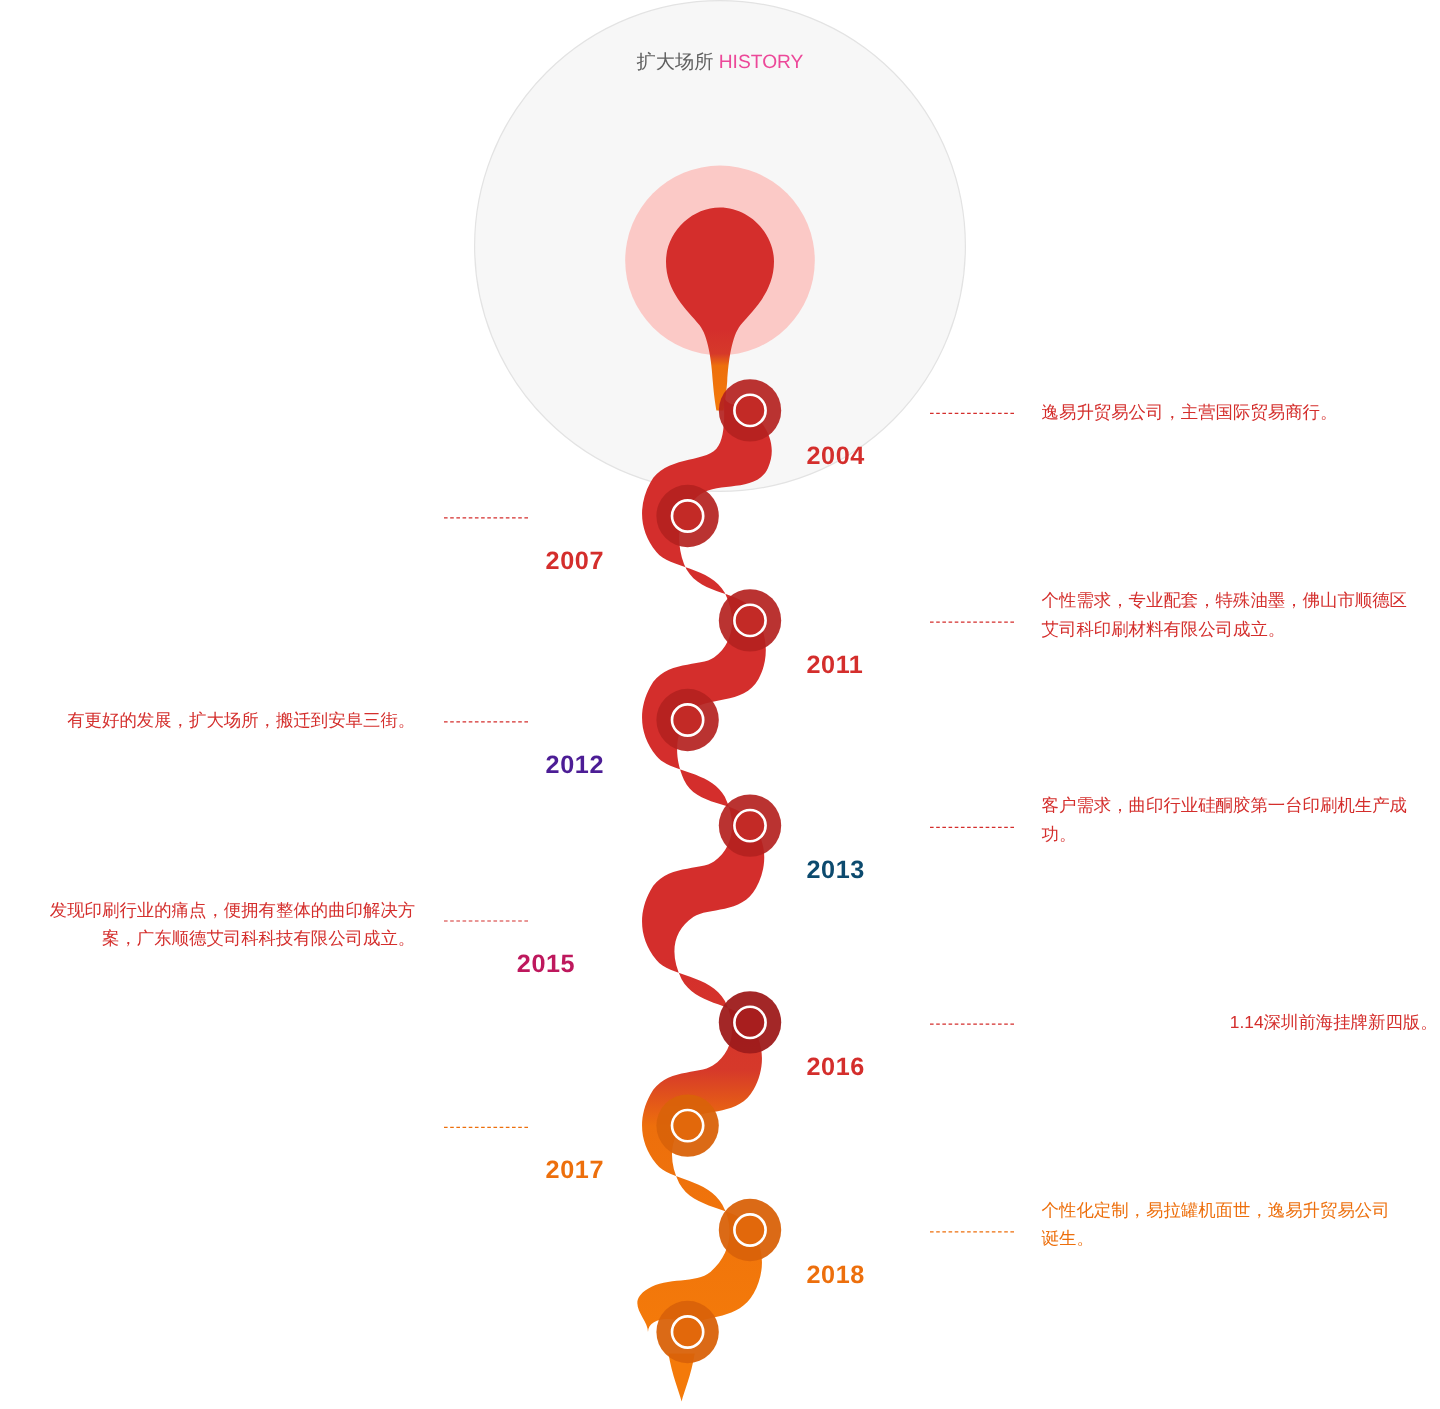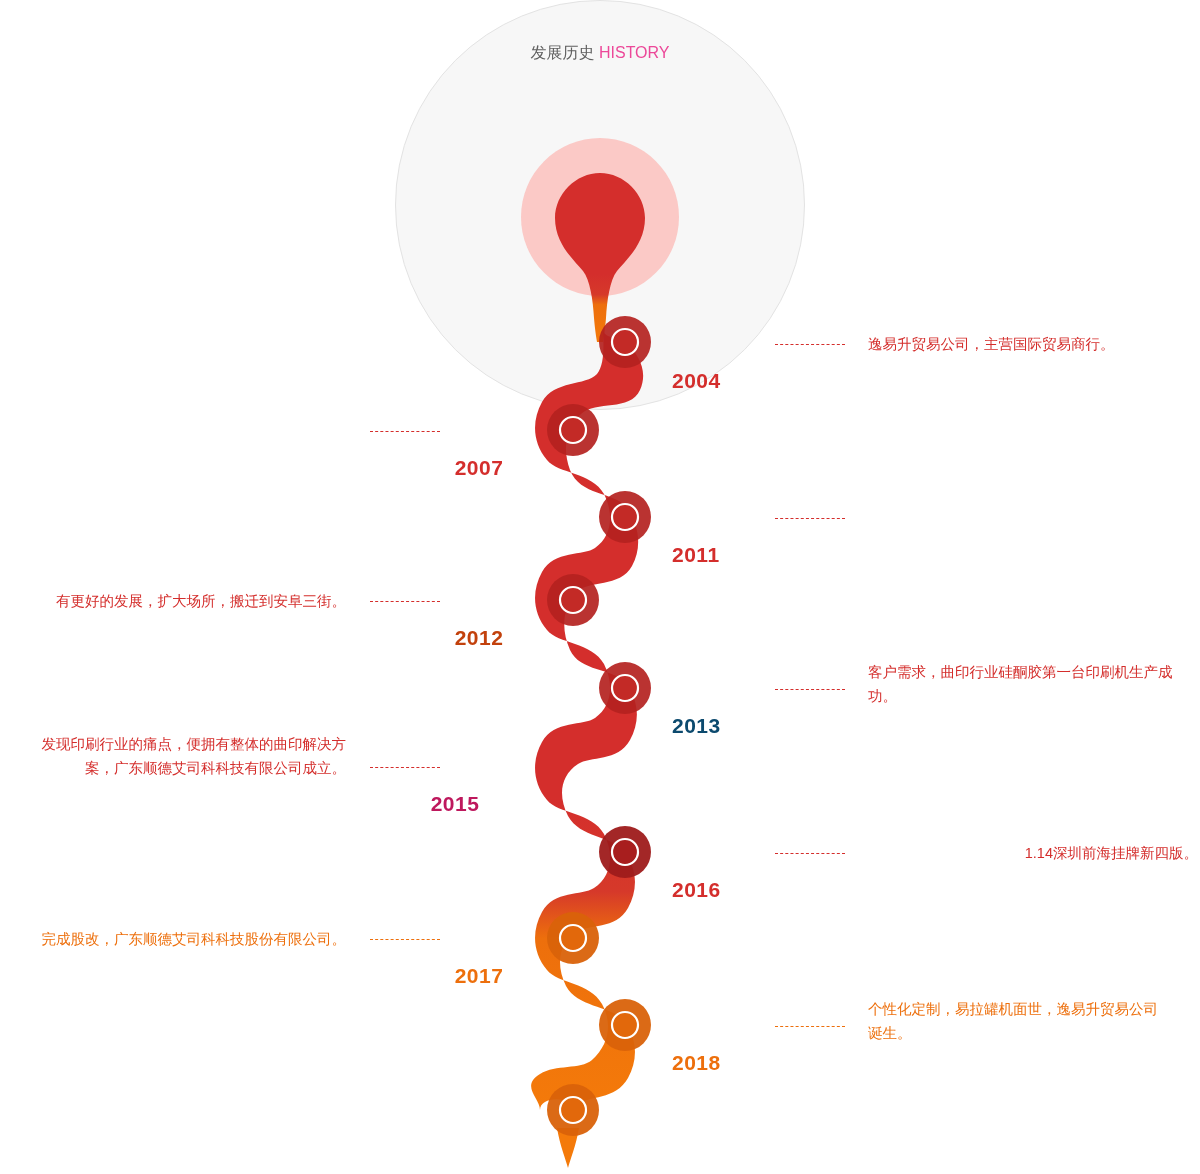--- a/index.html
+++ b/index.html
@@ -57,21 +57,21 @@
 </style>
 </head>
 <body>
 
 <div id="stage">
 
   <div id="ring-outer" style="background: rgb(247, 247, 247); border-color: rgb(227, 227, 227);"></div>
   <div id="ring-pink" style="background: rgb(251, 201, 198);"></div>
 
   <div id="title-block">
-    <span id="t-cn" class="" style="color: rgb(95, 95, 95);">发展历史</span>
+    <span id="t-cn" class="" style="color: rgb(95, 95, 95);">扩大场所</span>
     <span id="t-en" class="" style="color: #ec4899;">HISTORY</span>
   </div>
 
   <svg id="ribbon" viewBox="0 0 1200 1174" aria-hidden="true">
     <defs>
       <linearGradient id="gradRibbon" x1="0" y1="0" x2="0" y2="1">
         <stop offset="0%" stop-color="#D42E2C"></stop>
         <stop offset="60%" stop-color="#D42E2C"></stop>
         <stop offset="72%" stop-color="#D6392A"></stop>
         <stop offset="78%" stop-color="#ED6F0C"></stop>
@@ -202,52 +202,53 @@
 
   <div class="year left" style="left: 420px; top: 421px; width: 118px; color: rgb(212, 46, 44);">
     <span>2007</span>
   </div>
   <div class="dash" style="left: 370px; top: 431px; width: 70px; color: rgb(212, 46, 44);"></div>
 
   <div class="year right" style="left: 672px; top: 508px; color: rgb(212, 46, 44);">
     <span>2011</span>
   </div>
   <div class="dash" style="left: 775px; top: 518px; width: 70px; color: rgb(212, 46, 44);"></div>
-
-  <div class="year left" style="left: 420px; top: 591px; width: 118px; color: #c2410c;">
+  <div class="desc right" style="left: 868px; top: 490px; width: 330px; color: rgb(212, 46, 44);">个性需求，专业配套，特殊油墨，佛山市顺德区
+艾司科印刷材料有限公司成立。</div>
+
+  <div class="year left" style="left: 420px; top: 591px; width: 118px; color: #4c1d95;">
     <span>2012</span>
   </div>
   <div class="dash" style="left: 370px; top: 601px; width: 70px; color: rgb(212, 46, 44);"></div>
   <div class="desc left" style="left: 20px; top: 590px; width: 326px; color: rgb(212, 46, 44);">有更好的发展，扩大场所，搬迁到安阜三街。</div>
 
   <div class="year right" style="left: 672px; top: 679px; color: #0c4a6e;">
     <span>2013</span>
   </div>
   <div class="dash" style="left: 775px; top: 689px; width: 70px; color: rgb(212, 46, 44);"></div>
   <div class="desc right" style="left: 868px; top: 661px; width: 330px; color: rgb(212, 46, 44);">客户需求，曲印行业硅酮胶第一台印刷机生产成
 功。</div>
 
   <div class="year left" style="left: 396px; top: 757px; width: 118px; color: #be185d;">
     <span>2015</span>
   </div>
   <div class="dash" style="left: 370px; top: 767px; width: 70px; color: rgb(212, 46, 44);"></div>
-  <div class="desc left" style="left: 20px; top: 733px; width: 326px; color: rgb(212, 46, 44);">发现印刷行业的痛点，便拥有整体的曲印解决方
+  <div class="desc left" style="left: 20px; top: 748px; width: 326px; color: rgb(212, 46, 44);">发现印刷行业的痛点，便拥有整体的曲印解决方
 案，广东顺德艾司科科技有限公司成立。</div>
 
   <div class="year right" style="left: 672px; top: 843px; color: rgb(212, 46, 44);">
     <span>2016</span>
   </div>
   <div class="dash" style="left: 775px; top: 853px; width: 70px; color: rgb(212, 46, 44);"></div>
   <div class="desc right" style="left: 868px; top: 842px; width: 330px; color: rgb(212, 46, 44); text-align: right;">1.14深圳前海挂牌新四版。</div>
 
   <div class="year left" style="left: 420px; top: 929px; width: 118px; color: rgb(237, 111, 12);">
     <span>2017</span>
   </div>
   <div class="dash" style="left: 370px; top: 939px; width: 70px; color: rgb(237, 111, 12);"></div>
-  <div class="desc left" style="left: 20px; top: 928px; width: 326px; color: rgb(237, 111, 12);">完成股改，广东顺德艾司科科技股份有限公司。</div>
 
   <div class="year right" style="left: 672px; top: 1016px; color: rgb(237, 111, 12);">
     <span>2018</span>
   </div>
   <div class="dash" style="left: 775px; top: 1026px; width: 70px; color: rgb(237, 111, 12);"></div>
   <div class="desc right" style="left: 868px; top: 998px; width: 330px; color: rgb(237, 111, 12);">个性化定制，易拉罐机面世，逸易升贸易公司
 诞生。</div>
 
 </div>
 

